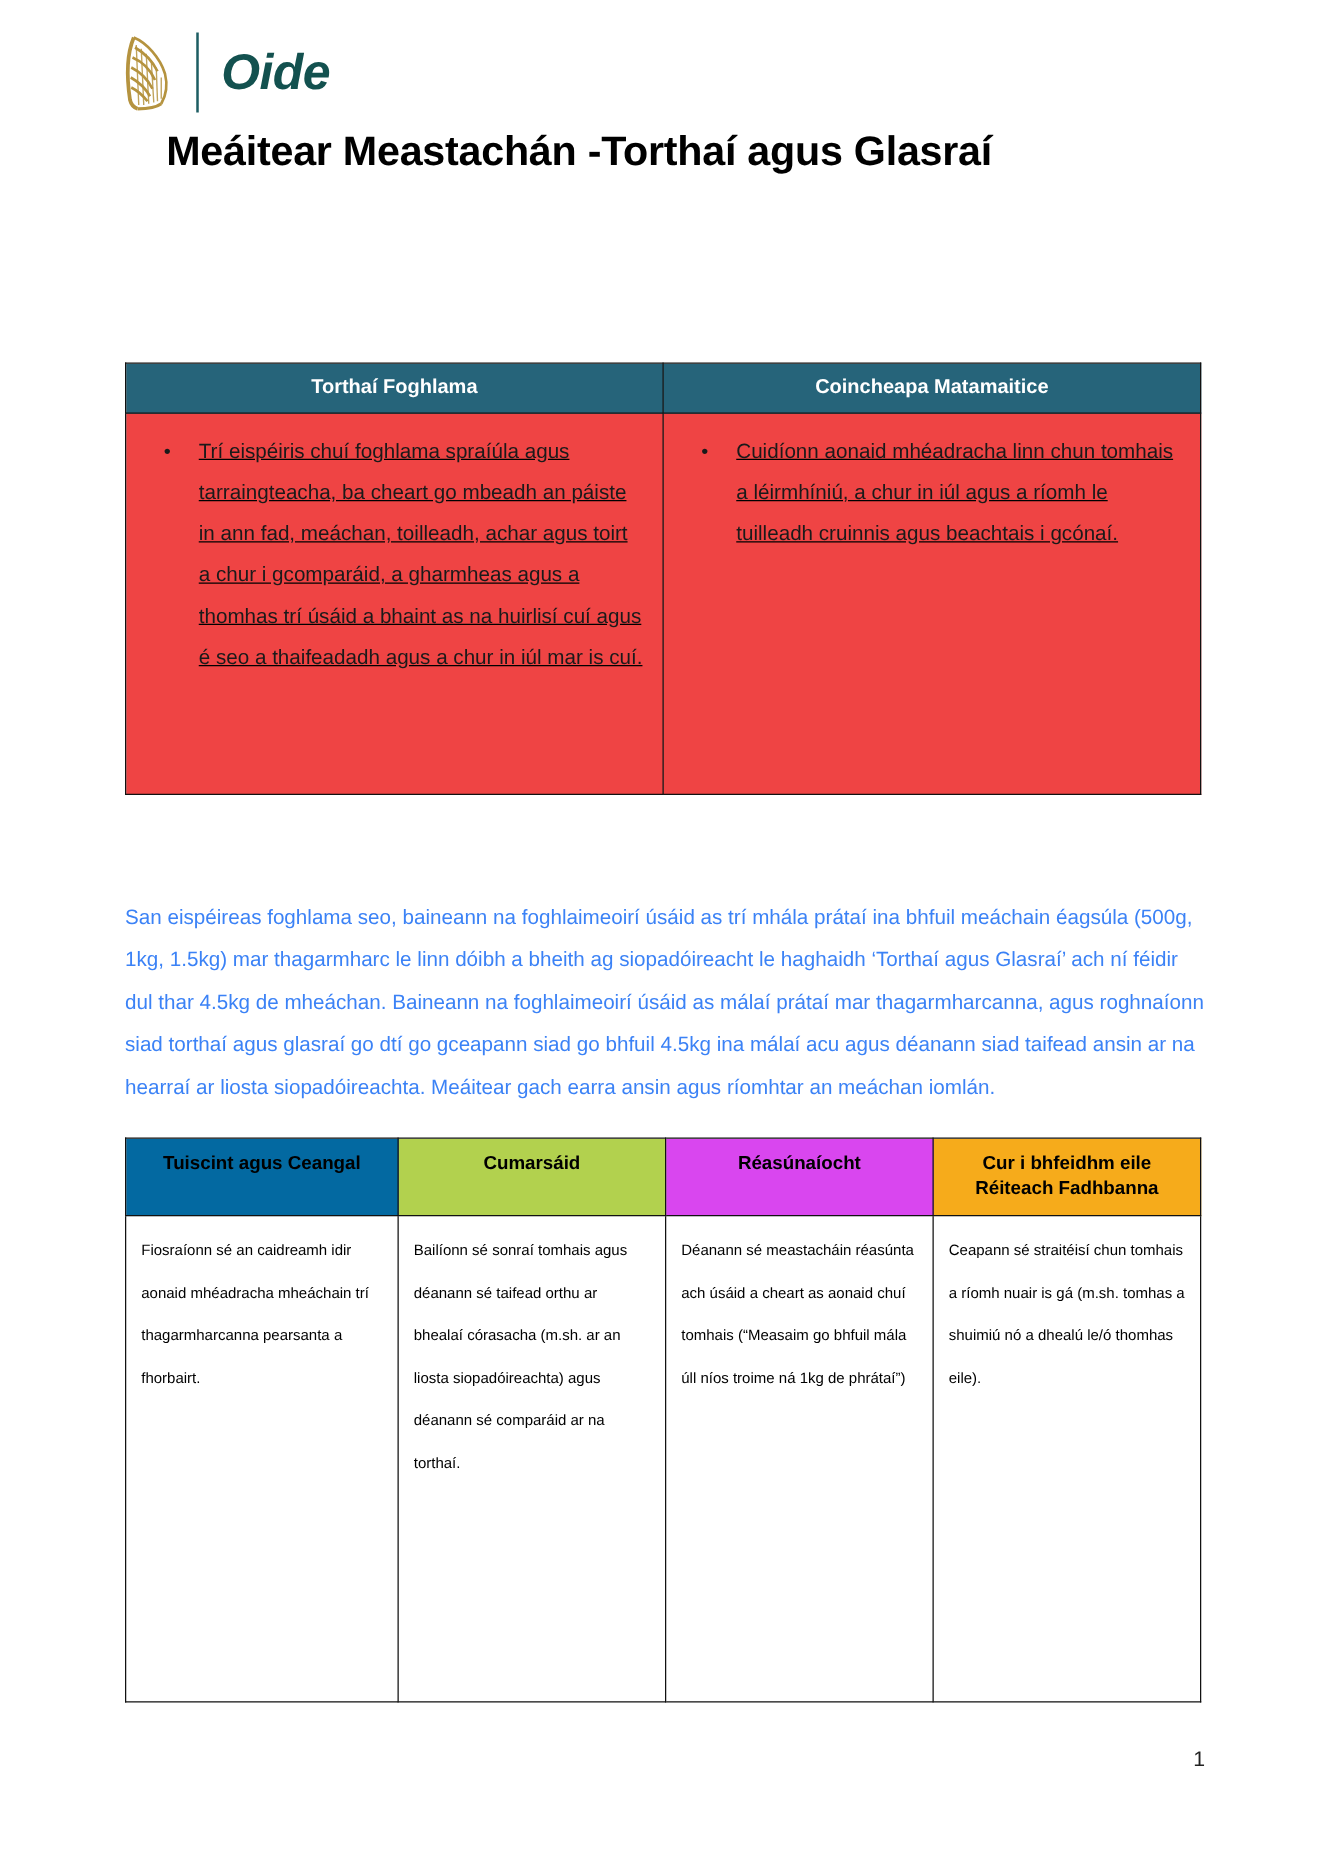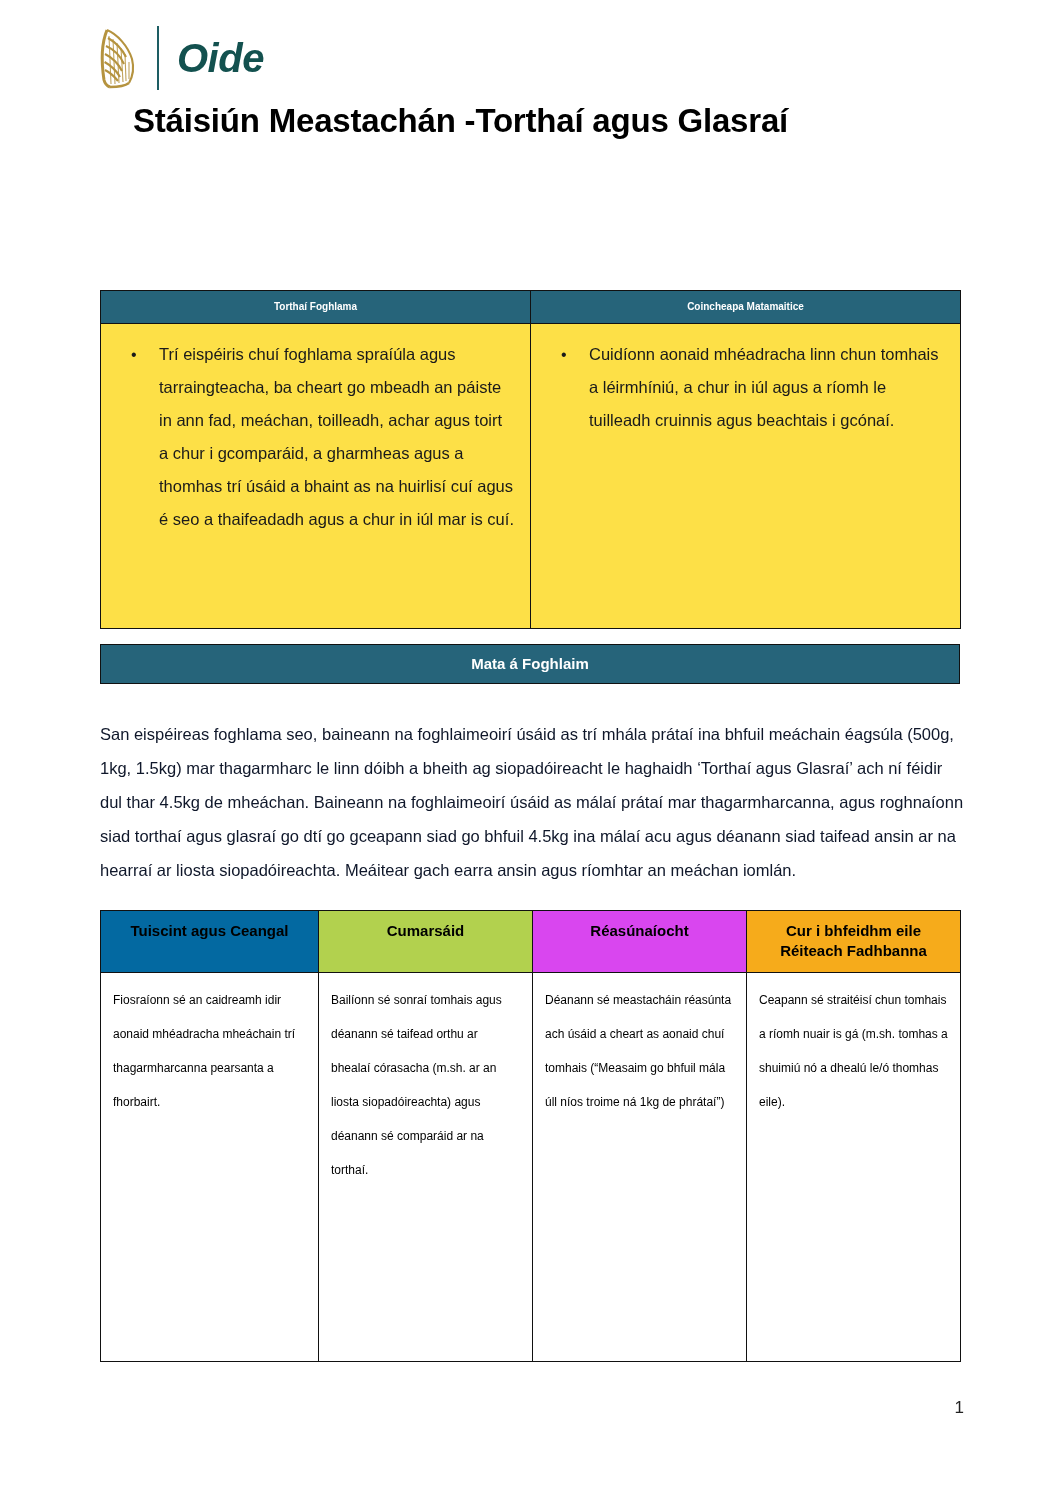--- a/index.html
+++ b/index.html
@@ -97,29 +97,30 @@
   }
 
   .tbl-2 {
     position: absolute;
     left: 100px;
     top: 290px;
   }
   .tbl-2 th {
     background: #26647a;
     color: #ffffff;
-    font-size: 10px;
+    font-size: 16px;
     font-weight: bold;
     text-align: center;
     padding: 10px 4px 11px 4px;
   }
   .tbl-2 td {
-    background: #fde047;
+    background: #ef4444;
     padding: 14px 16px 20px 16px;
     height: 270px;
+    text-decoration: underline;
   }
   ul.bullets {
     margin: 0;
     padding: 0 0 0 42px;
     list-style: none;
   }
   ul.bullets li {
     position: relative;
     font-size: 16.5px;
     line-height: 33px;
@@ -151,21 +152,21 @@
   }
 
   
   .body-para {
     position: absolute;
     left: 100px;
     top: 700px;
     width: 868px;
     font-size: 16.5px;
     line-height: 34.2px;
-    color: #0f172a;
+    color: #3b82f6;
     text-align: left;
   }
 
   
   .tbl-3 {
     position: absolute;
     left: 100px;
     top: 910px;
   }
   .tbl-3 th {
@@ -226,21 +227,21 @@
           <line x1="26" y1="22" x2="28" y2="56"></line>
           <line x1="30" y1="28" x2="31" y2="55"></line>
           <line x1="34" y1="36" x2="34" y2="53"></line>
         </g>
       </svg>
     </span>
     <span class="logo-divider"></span>
     <span class="logo-word">Oide</span>
   </div>
 
-  <div class="doc-title">Stáisiún Meastachán -Torthaí agus Glasraí</div>
+  <div class="doc-title">Meáitear Meastachán -Torthaí agus Glasraí</div>
 
 
   <table class="doc-table tbl-2">
     <colgroup>
         <col style="width:430px">
         <col style="width:430px">
       </colgroup>
     <thead>
       <tr>
         <th>Torthaí Foghlama</th>
@@ -256,21 +257,20 @@
         </td>
         <td>
           <ul class="bullets">
             <li>Cuidíonn aonaid mhéadracha linn chun tomhais a léirmhíniú, a chur in iúl agus a ríomh le tuilleadh cruinnis agus beachtais i gcónaí.</li>
           </ul>
         </td>
       </tr>
     </tbody>
   </table>
 
-  <div class="banner">Mata á Foghlaim</div>
 
   <p class="body-para">San eispéireas foghlama seo, baineann na foghlaimeoirí úsáid as trí mhála prátaí ina bhfuil meáchain éagsúla (500g, 1kg, 1.5kg) mar thagarmharc le linn dóibh a bheith ag siopadóireacht le haghaidh ‘Torthaí agus Glasraí’ ach ní féidir dul thar 4.5kg de mheáchan. Baineann na foghlaimeoirí úsáid as málaí prátaí mar thagarmharcanna, agus roghnaíonn siad torthaí agus glasraí go dtí go gceapann siad go bhfuil 4.5kg ina málaí acu agus déanann siad taifead ansin ar na hearraí ar liosta siopadóireachta. Meáitear gach earra ansin agus ríomhtar an meáchan iomlán.</p>
 
   <table class="doc-table tbl-3">
     <colgroup>
         <col style="width:218px">
         <col style="width:214px">
         <col style="width:214px">
         <col style="width:214px">
       </colgroup>

